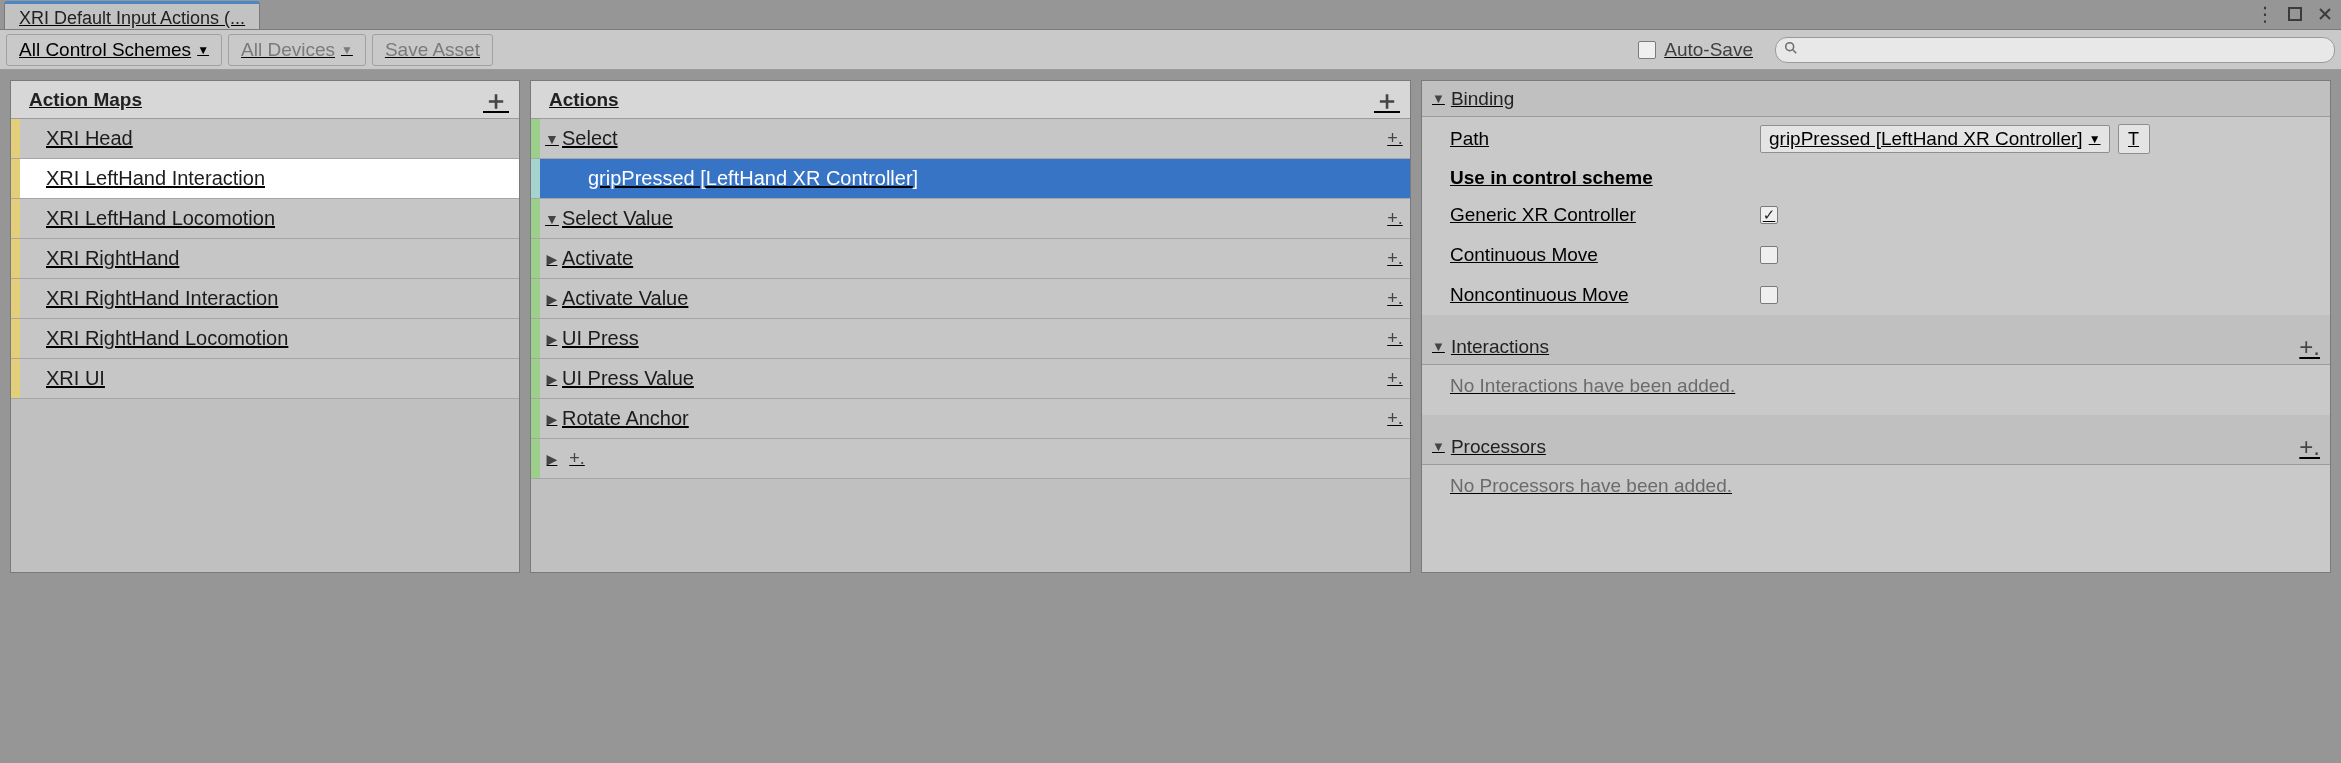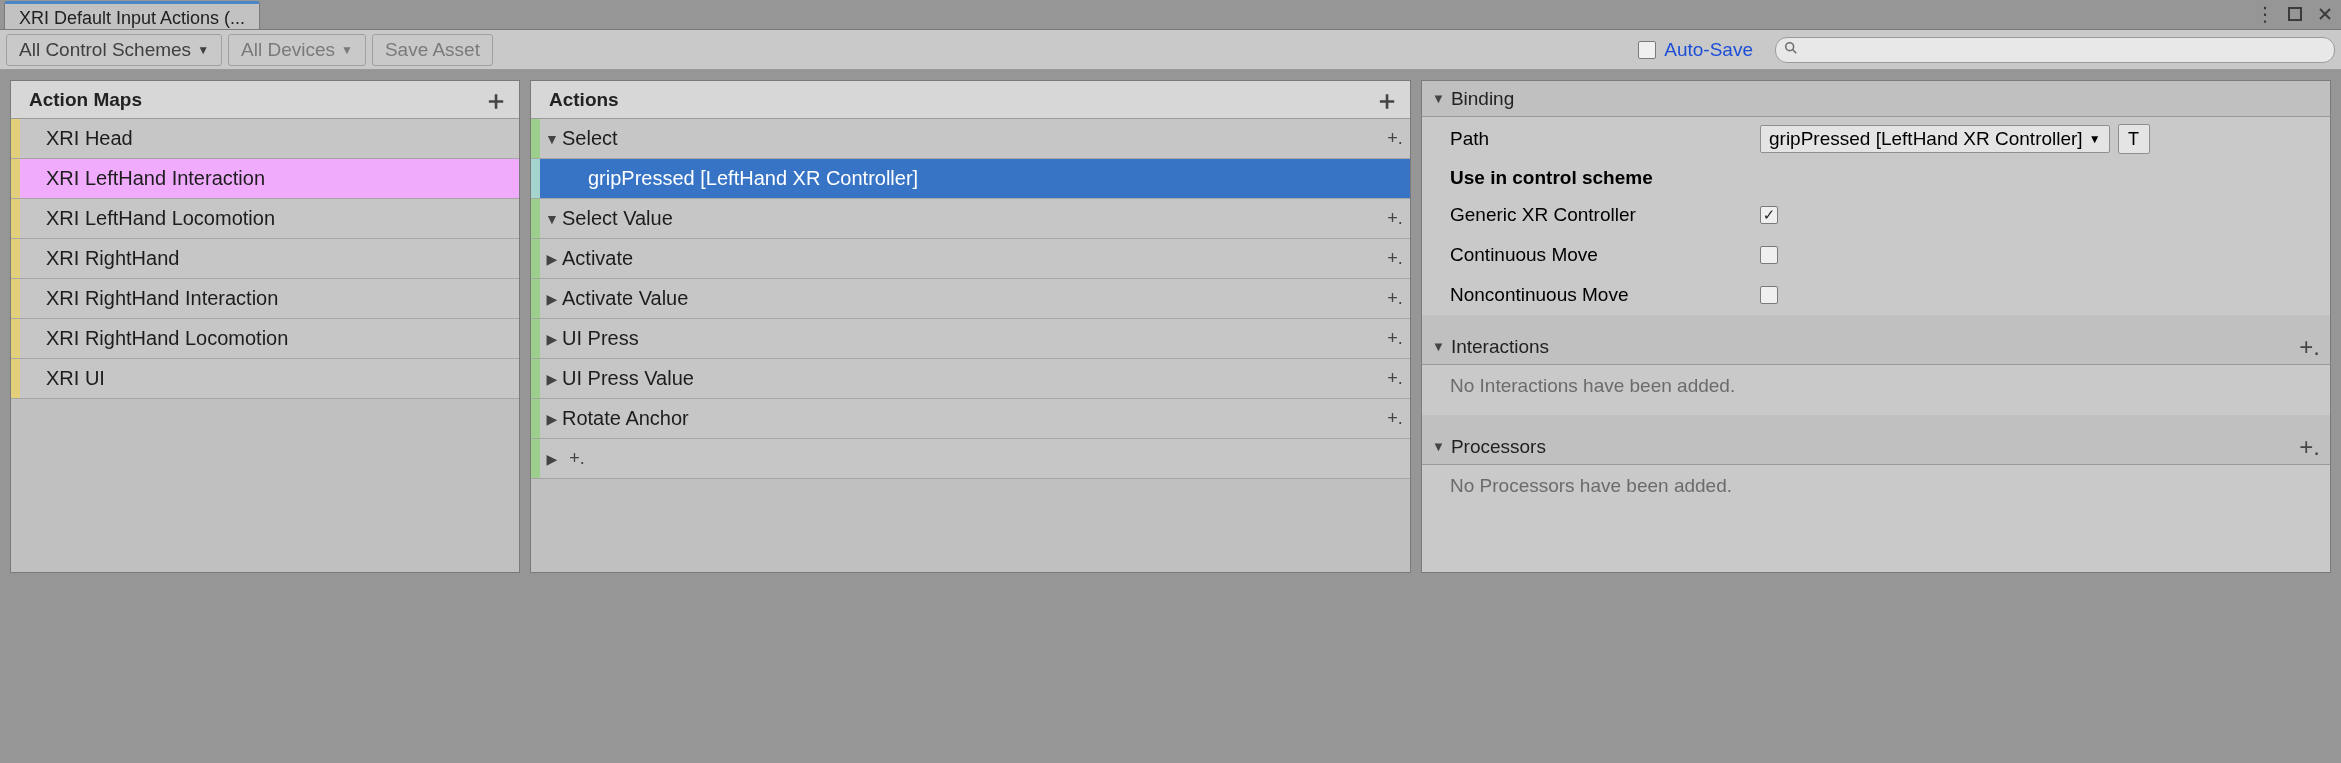--- a/index.html
+++ b/index.html
@@ -10,20 +10,21 @@
     background: #969696;
     color: #000;
     user-select: none;
   }
   .window {
     width: 2341px;
     height: 583px;
     background: #969696;
     display: flex;
     flex-direction: column;
+    text-decoration: underline;
   }
   
   .tabbar {
     height: 30px;
     background: #969696;
     display: flex;
     align-items: flex-end;
     position: relative;
     border-bottom: 1px solid #7a7a7a;
   }
@@ -60,35 +61,35 @@
     align-items: center;
     padding: 0 6px;
     gap: 6px;
     border-bottom: 1px solid #9b9b9b;
   }
   .tb-drop, .tb-btn {
     background: #c9c9c9;
     border: 1px solid #a0a0a0;
     padding: 4px 12px;
     font-size: 19px;
-    color: #404040;
+    color: #000000;
     display: flex;
     align-items: center;
     gap: 6px;
     border-radius: 3px;
   }
   .tb-drop.disabled, .tb-btn.disabled { color: #7a7a7a; }
   .tb-drop .arrow { font-size: 12px; }
   .spacer { flex: 1; }
   .autosave {
     display: flex;
     align-items: center;
     gap: 8px;
     font-size: 19px;
-    color: #1d4ed8;
+    color: #404040;
     margin-right: 16px;
   }
   .checkbox {
     width: 18px; height: 18px;
     background: #efefef;
     border: 1px solid #7a7a7a;
     border-radius: 2px;
     display:flex; align-items:center; justify-content:center;
     font-size: 15px;
     color: #222;
@@ -150,21 +151,21 @@
   .map-row {
     height: 40px;
     display:flex;
     align-items:center;
     border-bottom:1px solid #a6a6a6;
     background:#c6c6c6;
     font-size:20px;
     color:#1d1d1d;
     padding-right:20px;
   }
-  .map-row.sel { background:#f0abfc; }
+  .map-row.sel { background:#ffffff; }
   .color-bar { width: 9px; height:100%; background:#e3cf7a; margin-right: 26px; }
   
   .act-row {
     height: 40px;
     display:flex;
     align-items:center;
     border-bottom:1px solid #a6a6a6;
     background:#c6c6c6;
     font-size:20px;
     color:#1d1d1d;

